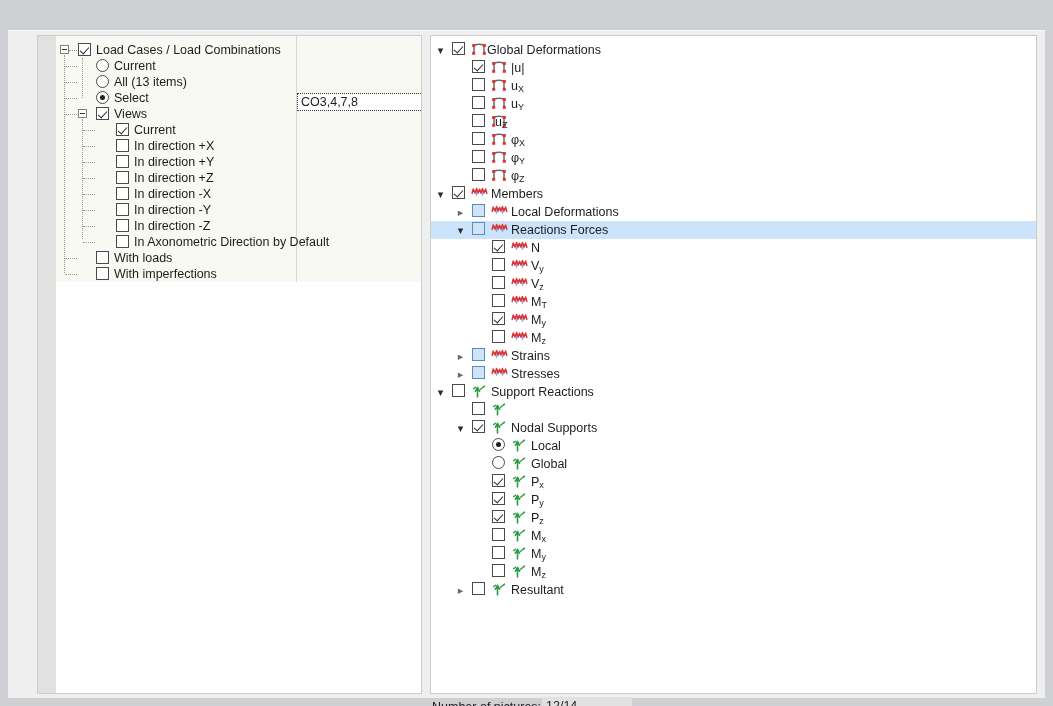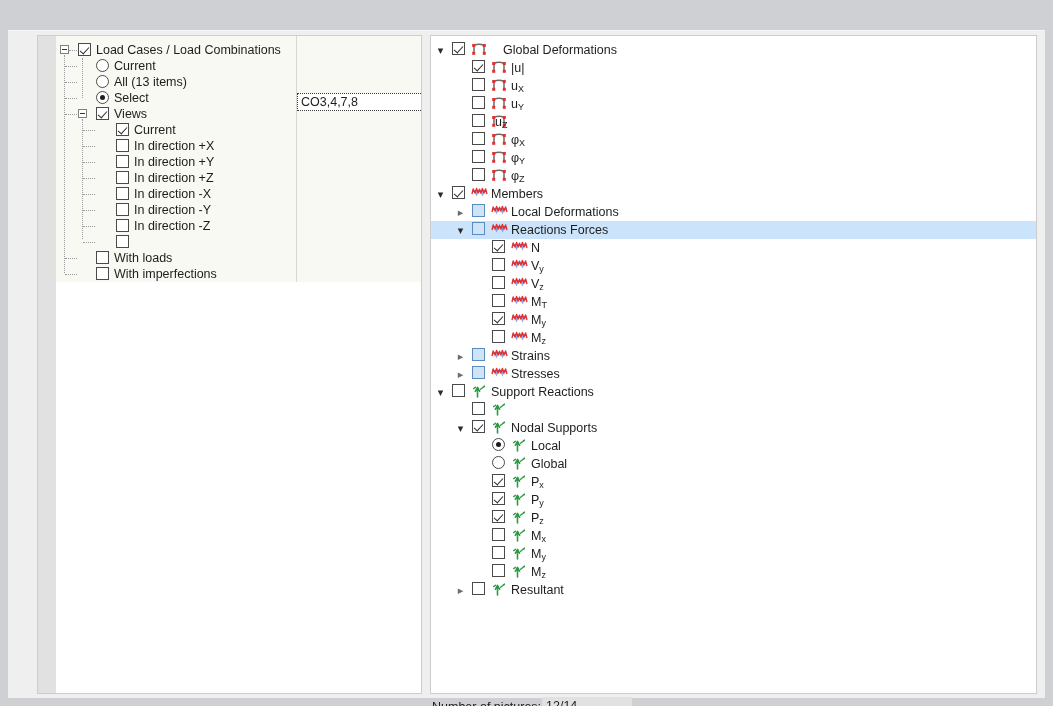--- a/index.html
+++ b/index.html
@@ -336,20 +336,21 @@
             <span class="ltext" style="left:96px">In direction -Y</span>
           </div>
           <div class="hline" style="left:45px;top:190px;width:12px"></div>
           <div class="lrow" style="position:absolute;left:0;top:182px;width:385px;height:16px">
             <span class="cbx" style="left:78px"></span>
             <span class="ltext" style="left:96px">In direction -Z</span>
           </div>
           <div class="hline" style="left:45px;top:206px;width:12px"></div>
           <div class="lrow" style="position:absolute;left:0;top:198px;width:385px;height:16px">
             <span class="cbx" style="left:78px"></span>
+            <span class="ltext" style="left:96px">In Axonometric Direction by Default</span>
           </div>
           <div class="hline" style="left:27px;top:222px;width:12px"></div>
           <div class="lrow" style="position:absolute;left:0;top:214px;width:385px;height:16px">
             <span class="cbx" style="left:58px"></span>
             <span class="ltext" style="left:76px">With loads</span>
           </div>
           <div class="hline" style="left:27px;top:238px;width:12px"></div>
           <div class="lrow" style="position:absolute;left:0;top:230px;width:385px;height:16px">
             <span class="cbx" style="left:58px"></span>
             <span class="ltext" style="left:76px">With imperfections</span>
@@ -365,21 +366,21 @@
             <span class="cbx checked" style="left:21px"></span>
             <span class="icn" style="left:40px">
               <svg width="16" height="14" viewBox="0 0 16 14">
                 <path d="M3 3.5 L3 11 M13 3.5 L13 11 M3 3.5 Q8 1.2 13 3.5" fill="none" stroke="#6b6b6b" stroke-width="1.5"></path>
                 <rect x="1.2" y="2.0" width="3" height="3" fill="#e03131"></rect>
                 <rect x="11.8" y="2.0" width="3" height="3" fill="#e03131"></rect>
                 <rect x="1.2" y="9.8" width="3" height="3" fill="#e03131"></rect>
                 <rect x="11.8" y="9.8" width="3" height="3" fill="#e03131"></rect>
               </svg>
             </span>
-            <span class="rtext" style="left:72px"><span>Global Deformations</span></span>
+            <span class="rtext" style="left:56px"><span>Global Deformations</span></span>
           </div>
           <div class="rrow" style="position:absolute;left:0;top:23px;width:605px;height:18px">
             <span class="cbx checked" style="left:41px"></span>
             <span class="icn" style="left:60px">
               <svg width="16" height="14" viewBox="0 0 16 14">
                 <path d="M3 3.5 L3 11 M13 3.5 L13 11 M3 3.5 Q8 1.2 13 3.5" fill="none" stroke="#6b6b6b" stroke-width="1.5"></path>
                 <rect x="1.2" y="2.0" width="3" height="3" fill="#e03131"></rect>
                 <rect x="11.8" y="2.0" width="3" height="3" fill="#e03131"></rect>
                 <rect x="1.2" y="9.8" width="3" height="3" fill="#e03131"></rect>
                 <rect x="11.8" y="9.8" width="3" height="3" fill="#e03131"></rect>

